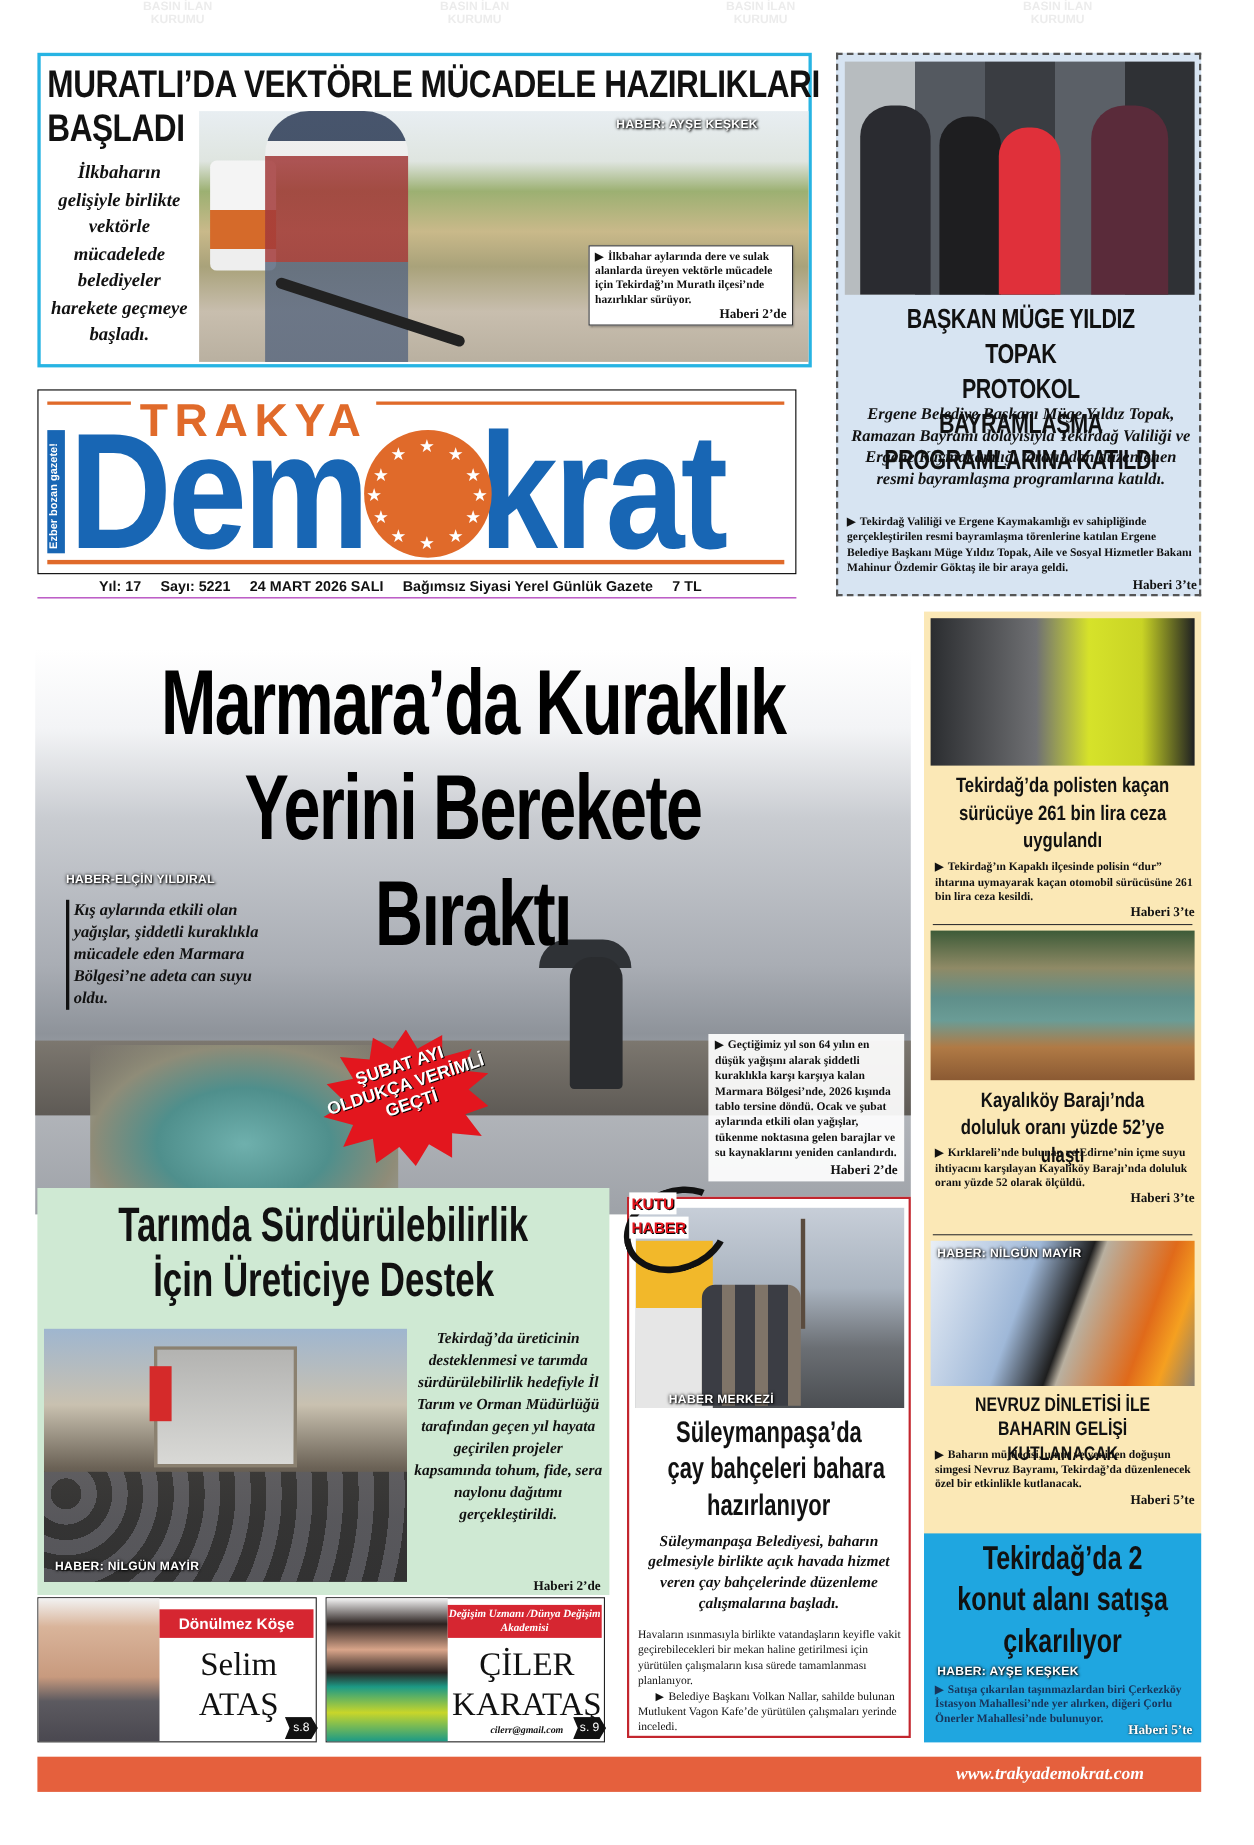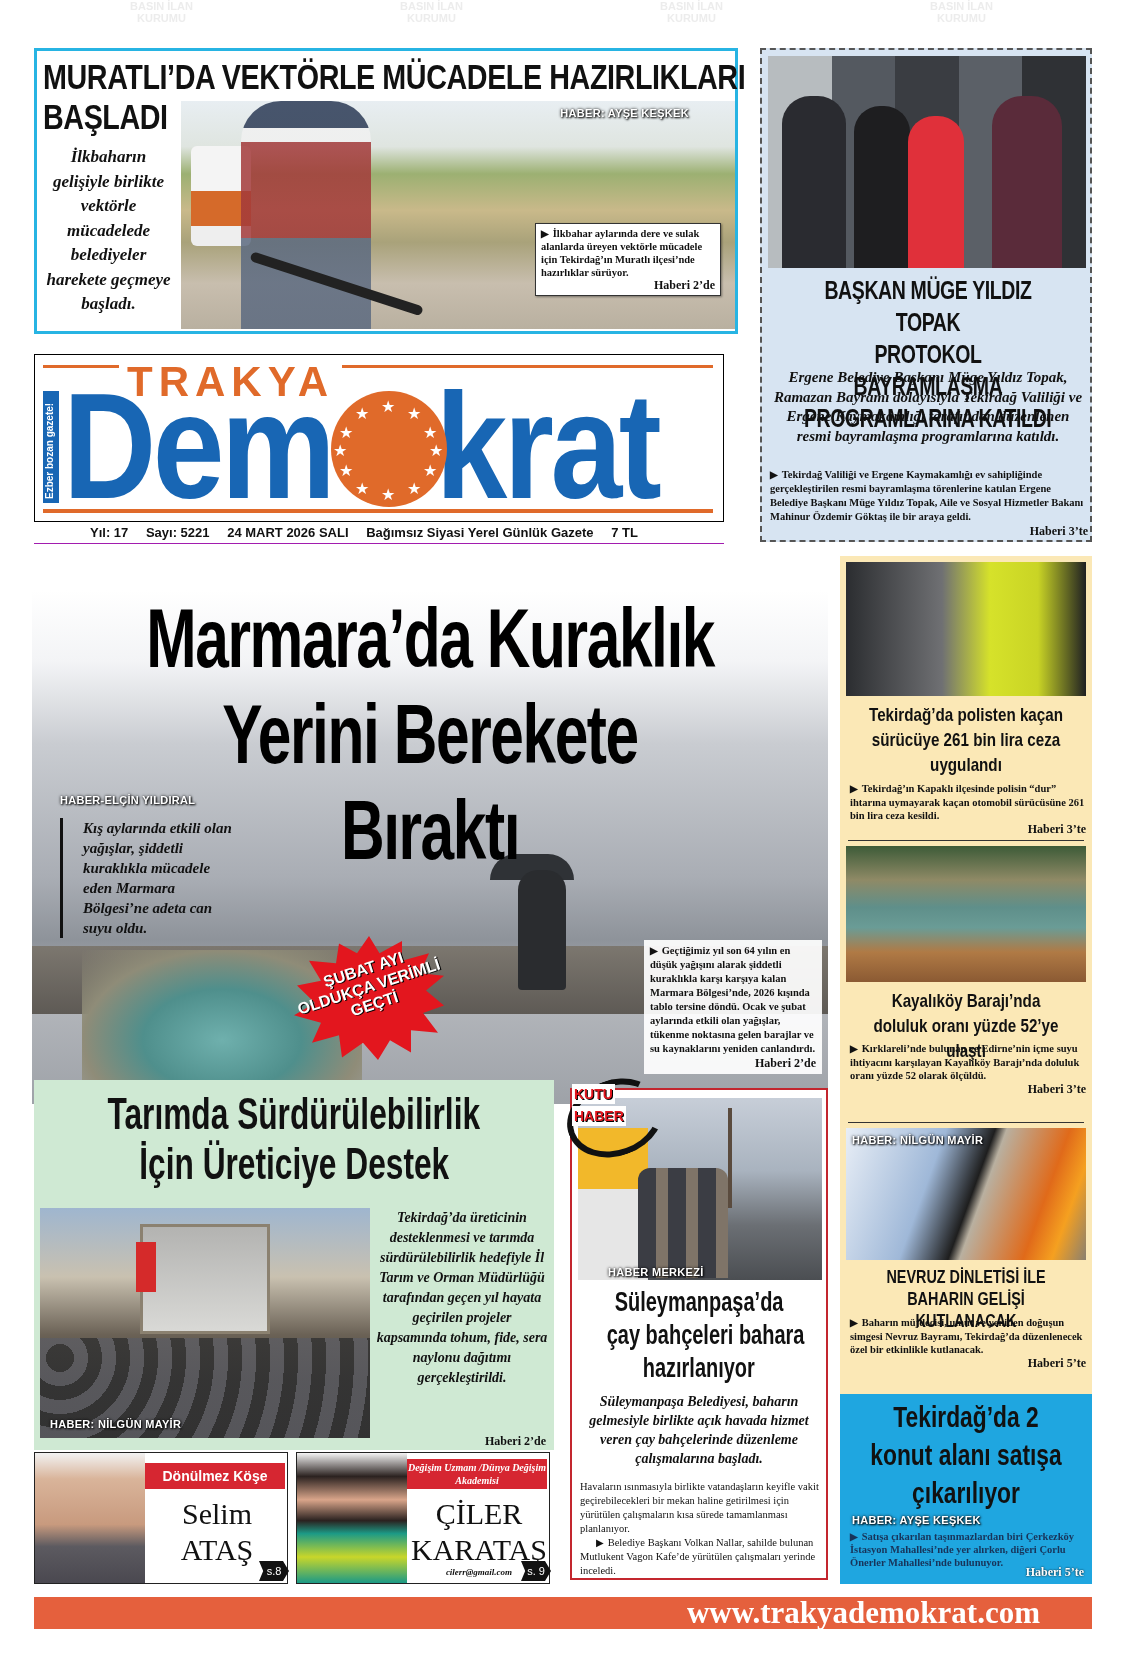--- a/index.html
+++ b/index.html
@@ -60,21 +60,21 @@
   #infoline { left: 34px; top: 524px; width: 690px; height: 20px; font-family: "Liberation Sans", sans-serif; font-weight: 700; font-size: 13px; line-height: 18px; border-bottom: 1px solid #a21caf; }
   #infoline span { margin-right: 14px; }
 
   
   #main-story { left: 32px; top: 556px; width: 796px; height: 514px; background: linear-gradient(180deg, #ffffff 0%, #f3f4f6 14%, #c9ccd1 30%, #a9adb4 56%, #8e939a 68%, #b3b6bb 80%, #9ea2a8 100%); margin-top: 34px; }
   #main-story .headline { position: absolute; left: 0; width: 796px; text-align: center; font-family: "Liberation Sans", sans-serif; font-weight: 700; color: #000; font-size: 84px; line-height: 96px; letter-spacing: -2px; }
   #main-story .headline.l1 { top: 0; }
   #main-story .headline.l2 { top: 96px; }
   #main-story .headline span { display: inline-block; transform: scaleX(0.72); }
   #main-story .byline-tag { position: absolute; left: 28px; top: 204px; font-size: 11px; }
-  #main-story .lede { position: absolute; left: 28px; top: 228px; width: 180px; font-size: 15px; line-height: 20px; border-left: 3px solid #111; padding-left: 20px; }
+  #main-story .lede { position: absolute; left: 28px; top: 228px; width: 180px; font-size: 15px; line-height: 20px; border-left: 3px solid #111; padding-left: 4px; }
   #main-story .seawall { position: absolute; left: 0; top: 356px; width: 796px; height: 68px; background: linear-gradient(180deg, #7c776f, #5e5a55); }
   #main-story .walker { position: absolute; left: 486px; top: 280px; width: 48px; height: 120px; background: #2a2c2f; border-radius: 20px 20px 4px 4px; }
   #main-story .umbrella { position: absolute; left: 458px; top: 264px; width: 84px; height: 26px; background: #2f3236; border-radius: 42px 42px 0 0; }
   #main-story .inset { position: absolute; left: 50px; top: 360px; width: 280px; height: 150px; background: radial-gradient(ellipse at 50% 60%, #6fb0ad 0%, #4f8f8c 40%, #8f8c78 70%, rgba(150,150,140,0) 100%); }
   #main-story .starburst { position: absolute; left: 262px; top: 346px; width: 150px; height: 124px; background: #e3161e;
      clip-path: polygon(50% 0%, 57% 14%, 72% 4%, 72% 20%, 90% 14%, 84% 30%, 100% 32%, 88% 44%, 100% 56%, 86% 62%, 96% 78%, 78% 76%, 78% 94%, 64% 84%, 56% 100%, 46% 86%, 32% 98%, 30% 80%, 12% 86%, 18% 70%, 0% 64%, 14% 54%, 2% 40%, 18% 36%, 10% 20%, 28% 22%, 30% 6%, 42% 14%); }
   #main-story .burst-text { position: absolute; left: 262px; top: 370px; width: 150px; text-align: center; font-family: "Liberation Sans", sans-serif; font-weight: 700; color: #fff; font-size: 16px; line-height: 18px; transform: rotate(-18deg); text-shadow: 1px 1px 0 #000; }
   #main-story .summary { position: absolute; right: 6px; top: 350px; width: 178px; background: rgba(255,255,255,0.92); padding: 4px 6px; font-size: 10.5px; line-height: 14px; }
 
   
@@ -118,21 +118,21 @@
 
   
   .columnist { position: absolute; top: 1452px; width: 254px; height: 132px; border: 1px solid #222; background: #fff; }
   .columnist .photo { position: absolute; left: 0; top: 0; width: 110px; height: 130px; }
   .columnist .tag { position: absolute; left: 110px; top: 10px; width: 140px; background: #d62631; color: #fff; text-align: center; }
   .columnist .name { position: absolute; left: 110px; width: 144px; text-align: center; font-family: "Liberation Serif", serif; font-size: 30px; line-height: 34px; color: #111; }
   .columnist .page { position: absolute; right: -2px; bottom: 2px; width: 30px; height: 20px; background: #111; color: #fff; font-family: "Liberation Sans", sans-serif; font-size: 11px; line-height: 20px; text-align: center; clip-path: polygon(0 0, 80% 0, 100% 50%, 80% 100%, 0 100%, 14% 50%); }
 
   
   #footer { left: 34px; top: 1597px; width: 1058px; height: 32px; background: #e5603d; }
-  #footer span { position: absolute; right: 52px; top: 2px; color: #fff; font-family: "Liberation Serif", serif; font-weight: 700; font-size: 31px; line-height: 28px; }
+  #footer span { position: absolute; right: 52px; top: 2px; color: #fff; font-family: "Liberation Serif", serif; font-style: italic; font-weight: 700; font-size: 16px; line-height: 28px; }
 </style>
 </head>
 <body>
 
 <div class="wm" style="left:130px;top:0">
     <div>BASIN İLAN</div>
     <div>KURUMU</div>
   </div>
 <div class="wm" style="left:400px;top:0">
     <div>BASIN İLAN</div>

